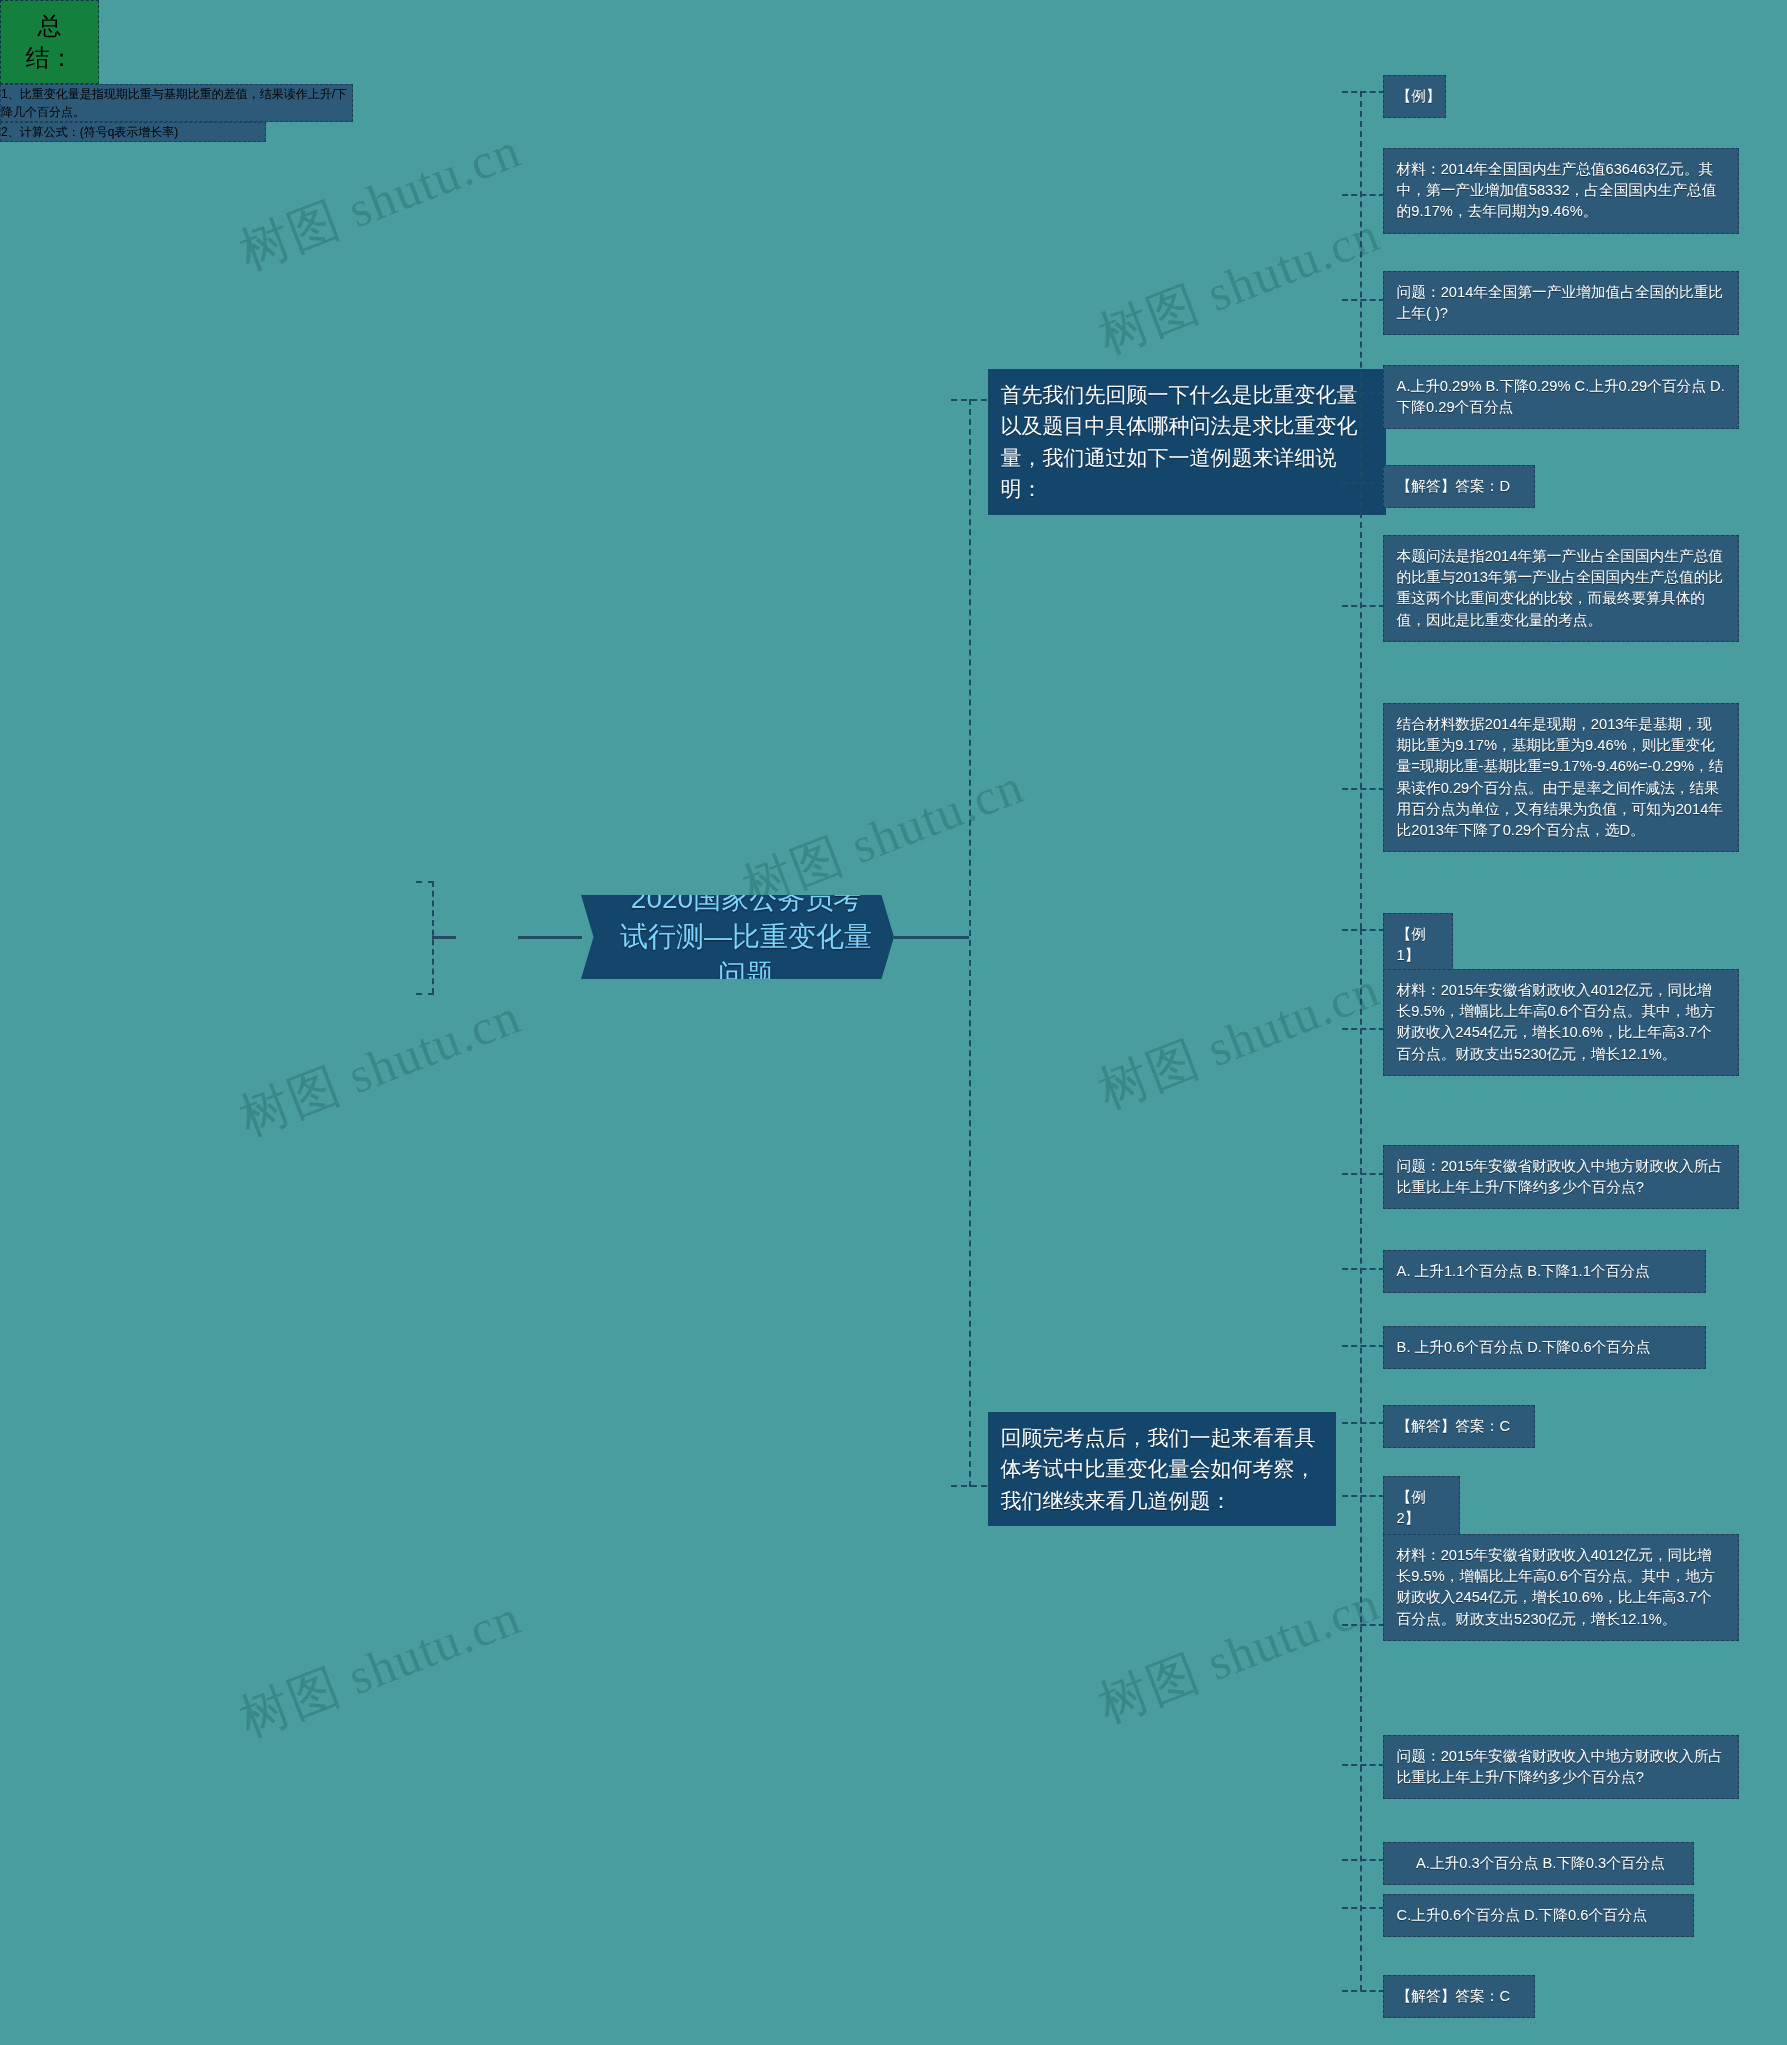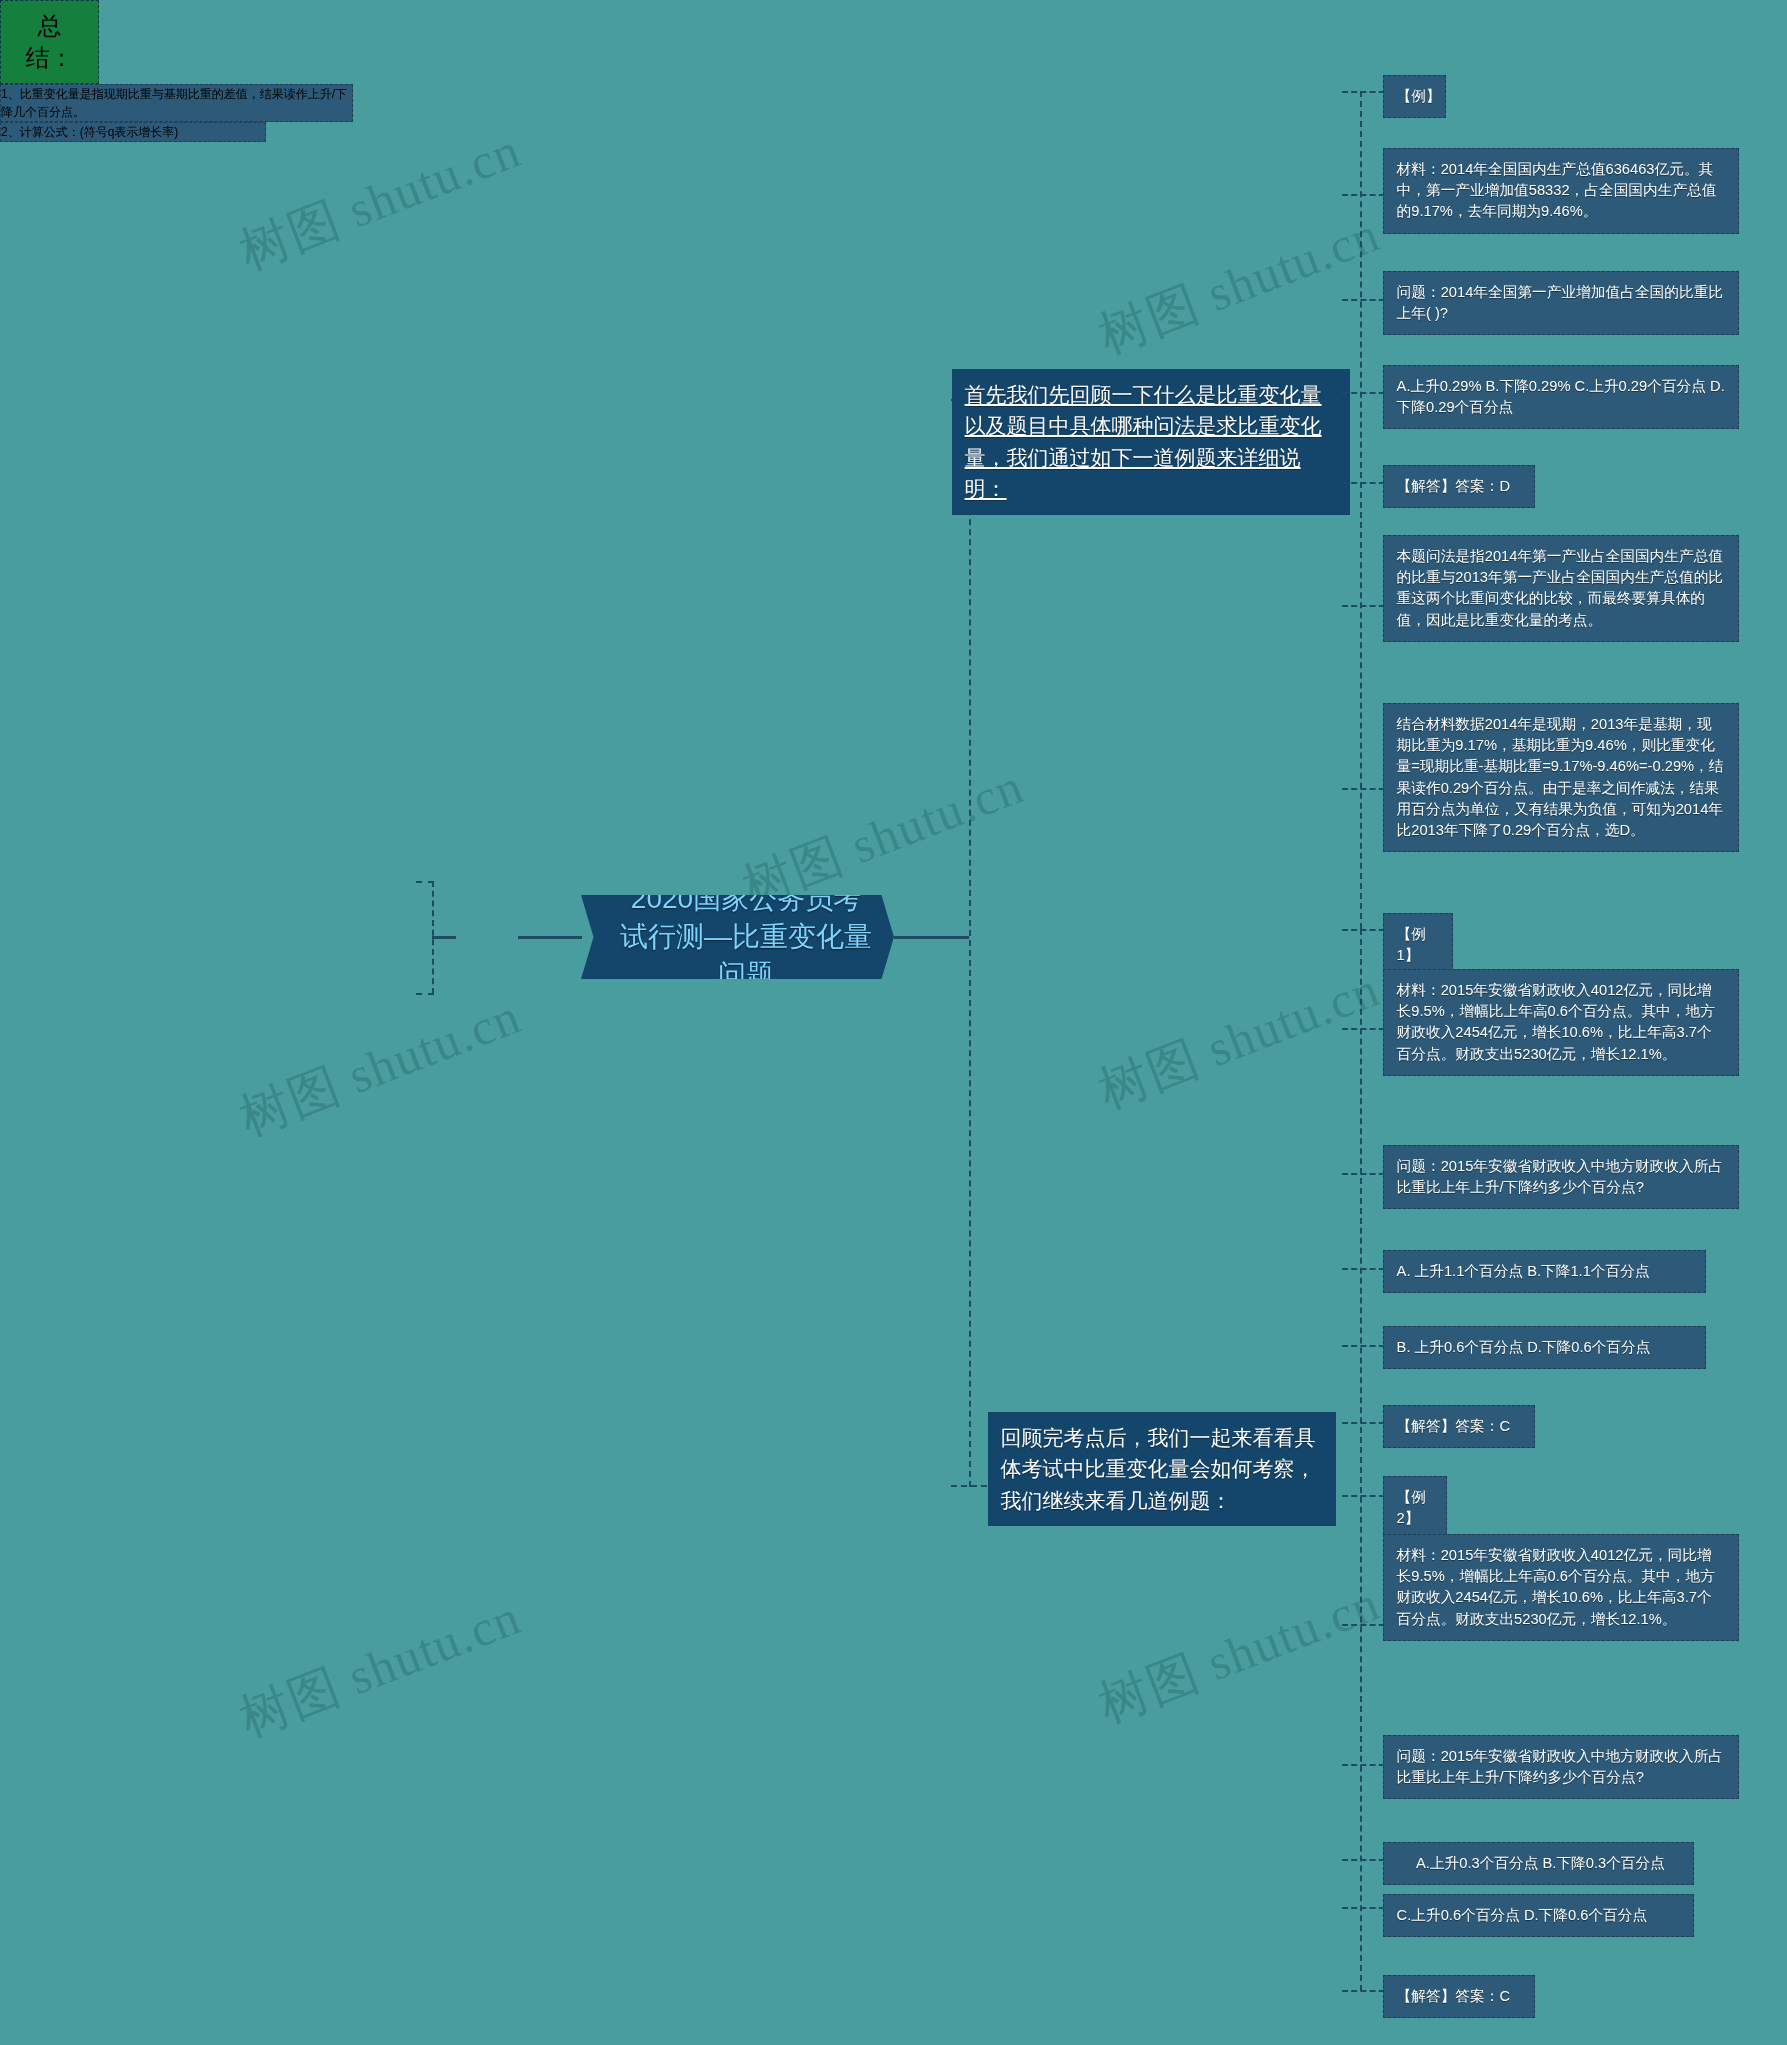--- a/index.html
+++ b/index.html
@@ -113,21 +113,21 @@
     <span>2、计算公式：(符号q表示增长率)</span>
   </div>
 
   <div class="solidline" style="left:894px; top:936px; width:75px; height:2.8px;"></div>
   <div class="vline" style="left:969px; top:399px; height:1088px;"></div>
 
   <div class="hline" style="left:951px; top:399px; width:36px;"></div>
 
   <div class="hline" style="left:951px; top:1485px; width:36px;"></div>
 
-  <div class="node branch branch-solid" style="left:952px; top:369px; width:398px;text-decoration:underline;">
+  <div class="node branch branch-solid" style="left:988px; top:369px; width:398px;">
     <span>首先我们先回顾一下什么是比重变化量以及题目中具体哪种问法是求比重变化量，我们通过如下一道例题来详细说明：</span>
   </div>
 
   <div class="vline" style="left:1360px; top:91px; height:838px;"></div>
 
   <div class="hline" style="left:1342px; top:91px;  width:52px;"></div>
   <div class="hline" style="left:1342px; top:194px;  width:52px;"></div>
   <div class="hline" style="left:1342px; top:299px;  width:52px;"></div>
   <div class="hline" style="left:1342px; top:392px;  width:52px;"></div>
   <div class="hline" style="left:1342px; top:482px;  width:52px;"></div>
@@ -198,21 +198,21 @@
   </div>
 
   <div class="node leaf" style="left:1383px; top:1326px; width:323px;">
     <span>B. 上升0.6个百分点 D.下降0.6个百分点</span>
   </div>
 
   <div class="node leaf" style="left:1383px; top:1405px; width:152px;">
     <span>【解答】答案：C</span>
   </div>
 
-  <div class="node leaf" style="left:1383px; top:1476px; width:64px;">
+  <div class="node leaf" style="left:1383px; top:1476px; width:77px;">
     <span>【例2】</span>
   </div>
 
   <div class="node leaf" style="left:1383px; top:1534px; width:356px;">
     <span>材料：2015年安徽省财政收入4012亿元，同比增长9.5%，增幅比上年高0.6个百分点。其中，地方财政收入2454亿元，增长10.6%，比上年高3.7个百分点。财政支出5230亿元，增长12.1%。</span>
   </div>
 
   <div class="node leaf" style="left:1383px; top:1735px; width:356px;">
     <span>问题：2015年安徽省财政收入中地方财政收入所占比重比上年上升/下降约多少个百分点?</span>
   </div>

